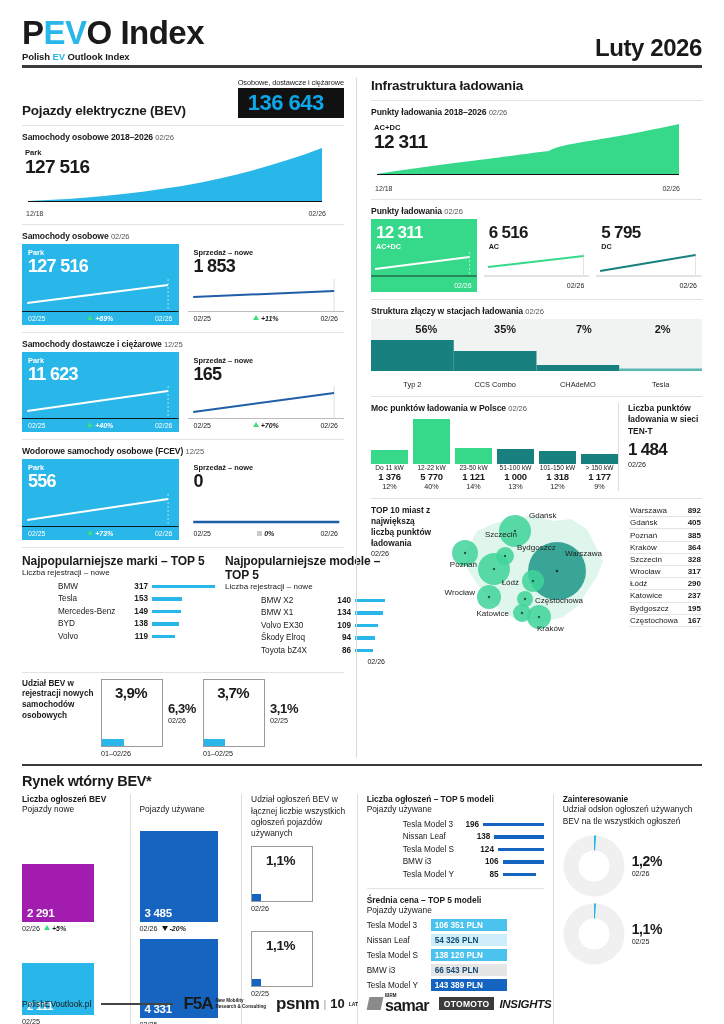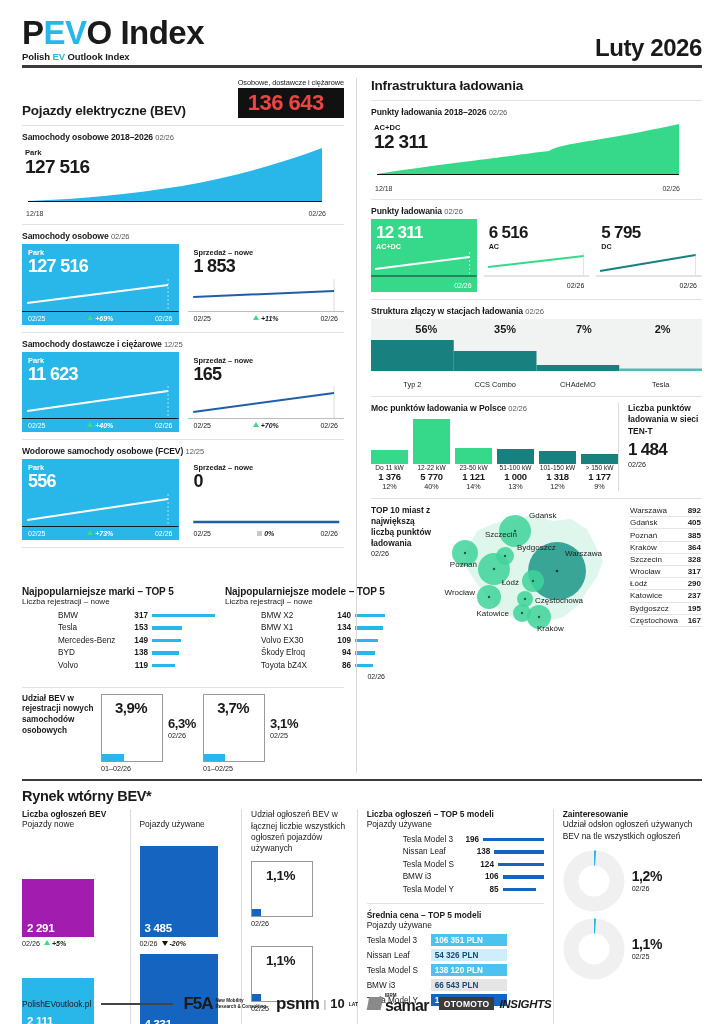--- a/index.html
+++ b/index.html
@@ -24,21 +24,21 @@
   .cols { display:flex; margin-top:10px; position:relative; }
   .col-l { width:334px; padding-right:12px; }
   .col-r { width:346px; padding-left:14px; border-left:1px solid #d8d8d8; }
 
   .sec-title { font-size:13.5px; font-weight:bold; letter-spacing:-0.2px; }
   .sub-h { font-size:8.6px; font-weight:bold; margin-bottom:3px; letter-spacing:-0.1px;}
   .sub-h .dt { font-weight:normal; color:#555; font-size:7.6px; }
   .hr { height:1px; background:#e2e2e2; margin:7px 0 6px; }
 
   .topline { display:flex; align-items:flex-end; justify-content:space-between; }
-  .big-badge { background:#111; color:#ef4444; font-size:22px; font-weight:bold;
+  .big-badge { background:#111; color:#0ea5e9; font-size:22px; font-weight:bold;
      padding:2px 10px 3px; letter-spacing:-0.5px; line-height:1.15; }
   .badge-cap { font-size:7.4px; text-align:center; margin-bottom:1px; letter-spacing:-0.1px;}
 
   
   .area-wrap { position:relative; height:64px; margin-top:2px; }
   .area-wrap svg { display:block; }
   .area-lbl { position:absolute; left:3px; top:3px; }
   .area-lbl .k { font-size:7.6px; font-weight:bold; }
   .area-lbl .v { font-size:19px; font-weight:bold; letter-spacing:-0.6px; line-height:1.05;}
   .axis-row { display:flex; justify-content:space-between; font-size:7px; color:#333; margin-top:1px;}
@@ -58,21 +58,21 @@
   .delta { font-weight:bold; font-style:italic; font-size:7px; }
   .tri-up { display:inline-block; width:0;height:0;border-left:3.5px solid transparent;
      border-right:3.5px solid transparent;border-bottom:5px solid #3ddc84; margin-right:2px; vertical-align:1px;}
   .tri-dn { display:inline-block; width:0;height:0;border-left:3.5px solid transparent;
      border-right:3.5px solid transparent;border-top:5px solid #111; margin-right:2px; vertical-align:0px;}
   .sq-flat { display:inline-block; width:5px;height:5px;background:#c9c9c9;margin-right:2px;}
 
   
   .top5-wrap { display:flex; gap:10px; }
   .top5 { flex:1; }
-  .t5-h { font-size:10px; font-weight:bold; letter-spacing:-0.1px;margin-top:32px;}
+  .t5-h { font-size:12px; font-weight:bold; letter-spacing:-0.1px;}
   .t5-s { font-size:8px; margin-bottom:3px; }
   .t5-row { display:flex; align-items:center; font-size:8.2px; height:12.5px;padding-left:36px; }
   .t5-name { width:64px; }
   .t5-num { width:26px; text-align:right; font-weight:bold; margin-right:4px;}
   .t5-bar { height:3.2px; background:#29b6e8; }
   .t5-date { font-size:7px; text-align:right; margin-top:1px; }
 
   
   .share { display:flex; align-items:flex-start; gap:7px; margin-top:4px;}
   .share-lbl { font-size:8.2px; width:72px; line-height:1.3; font-weight:bold;}

